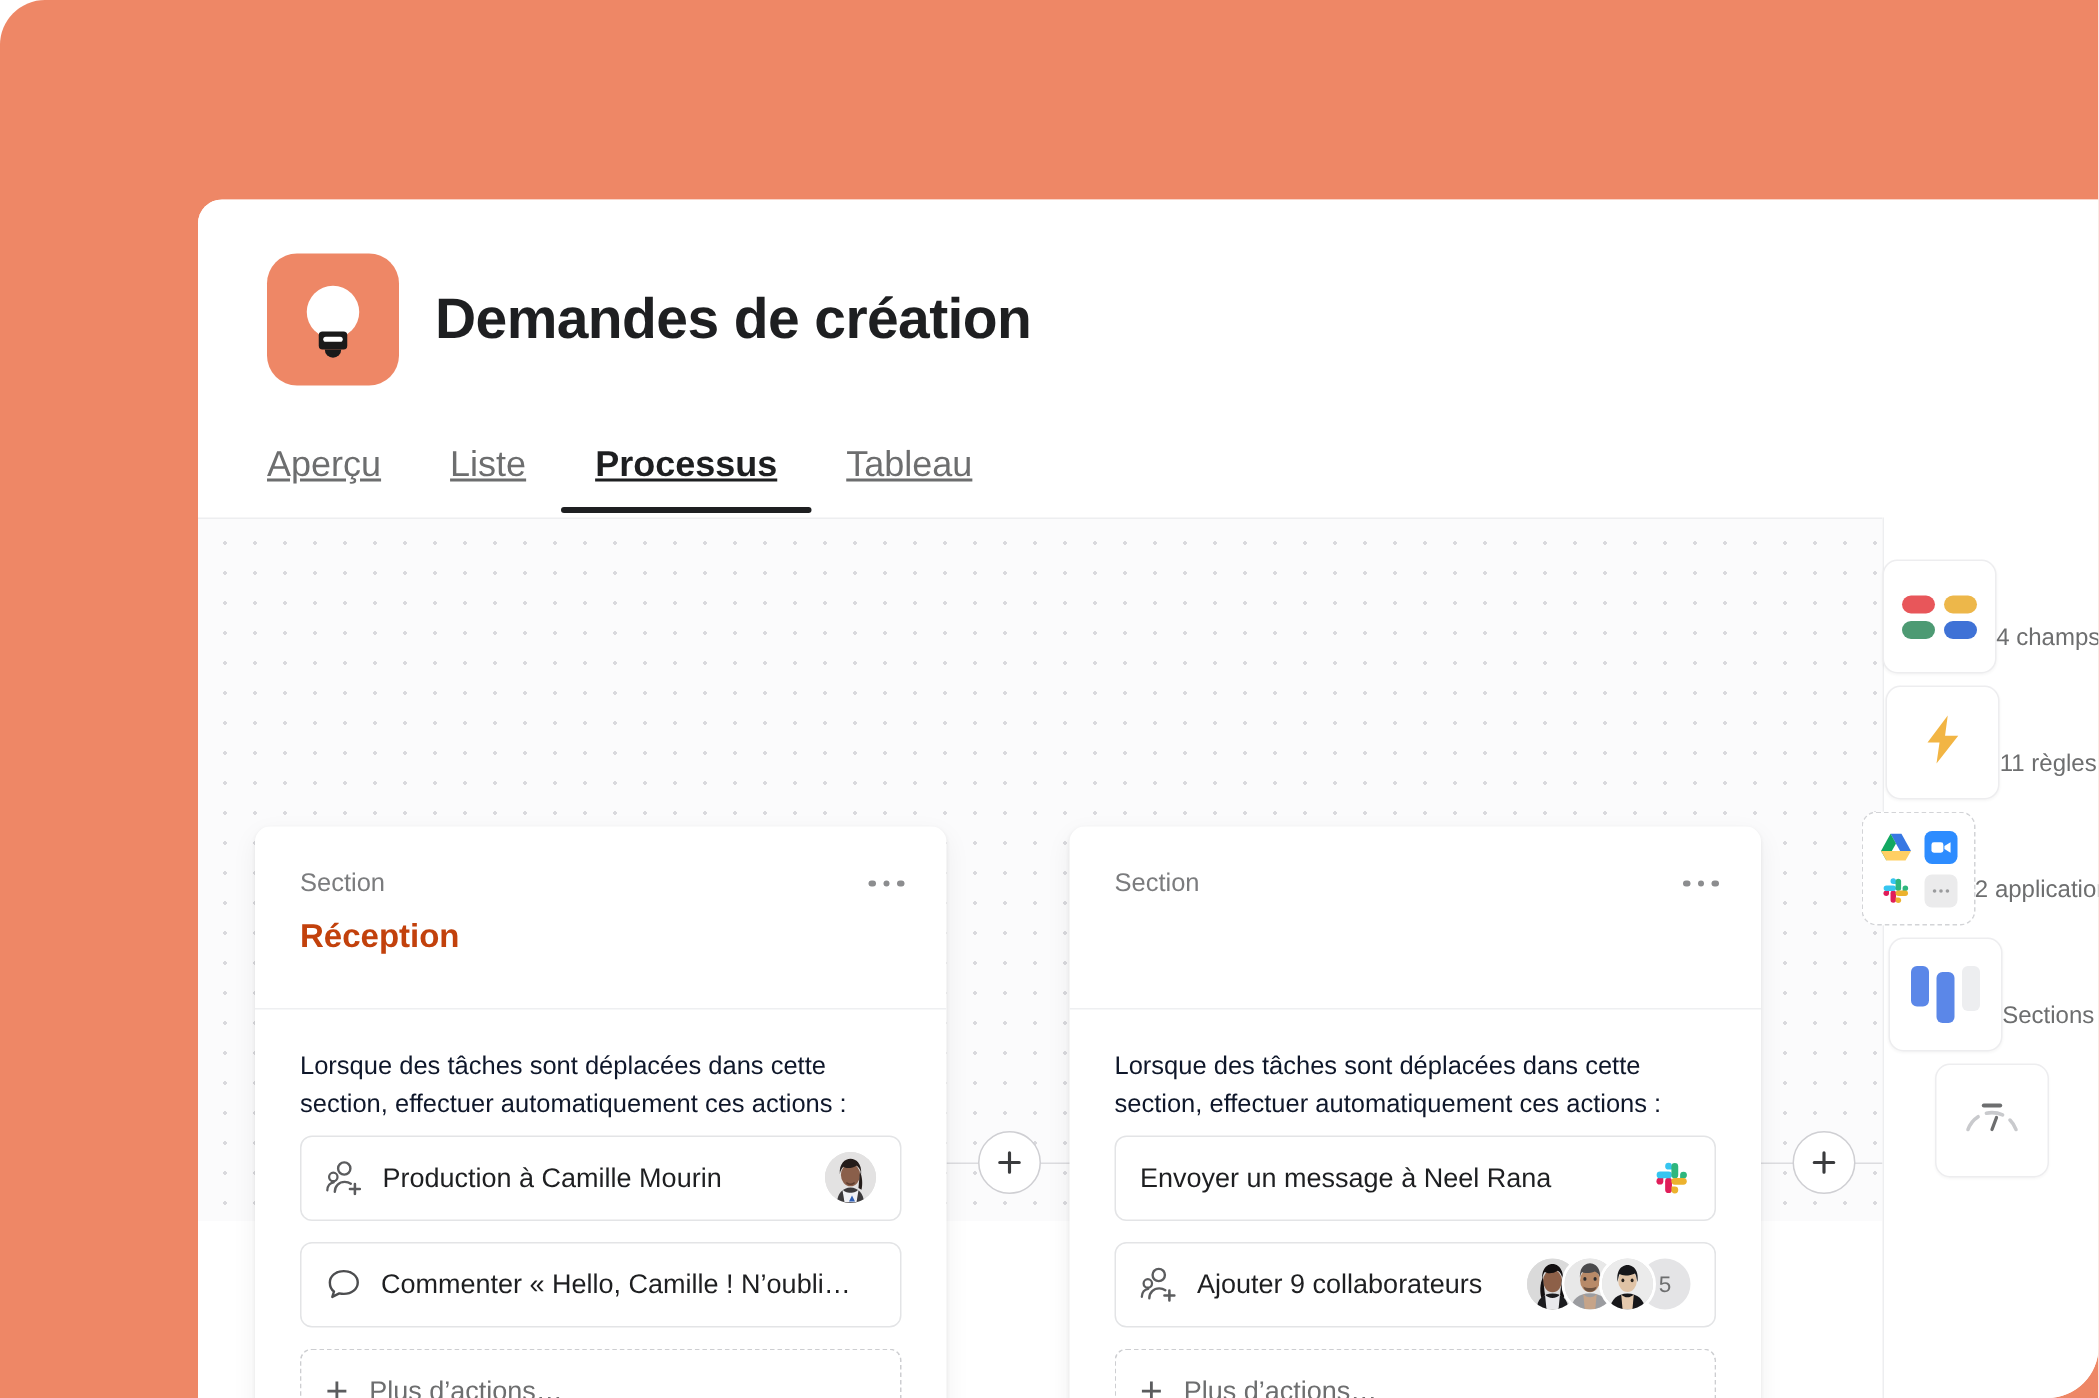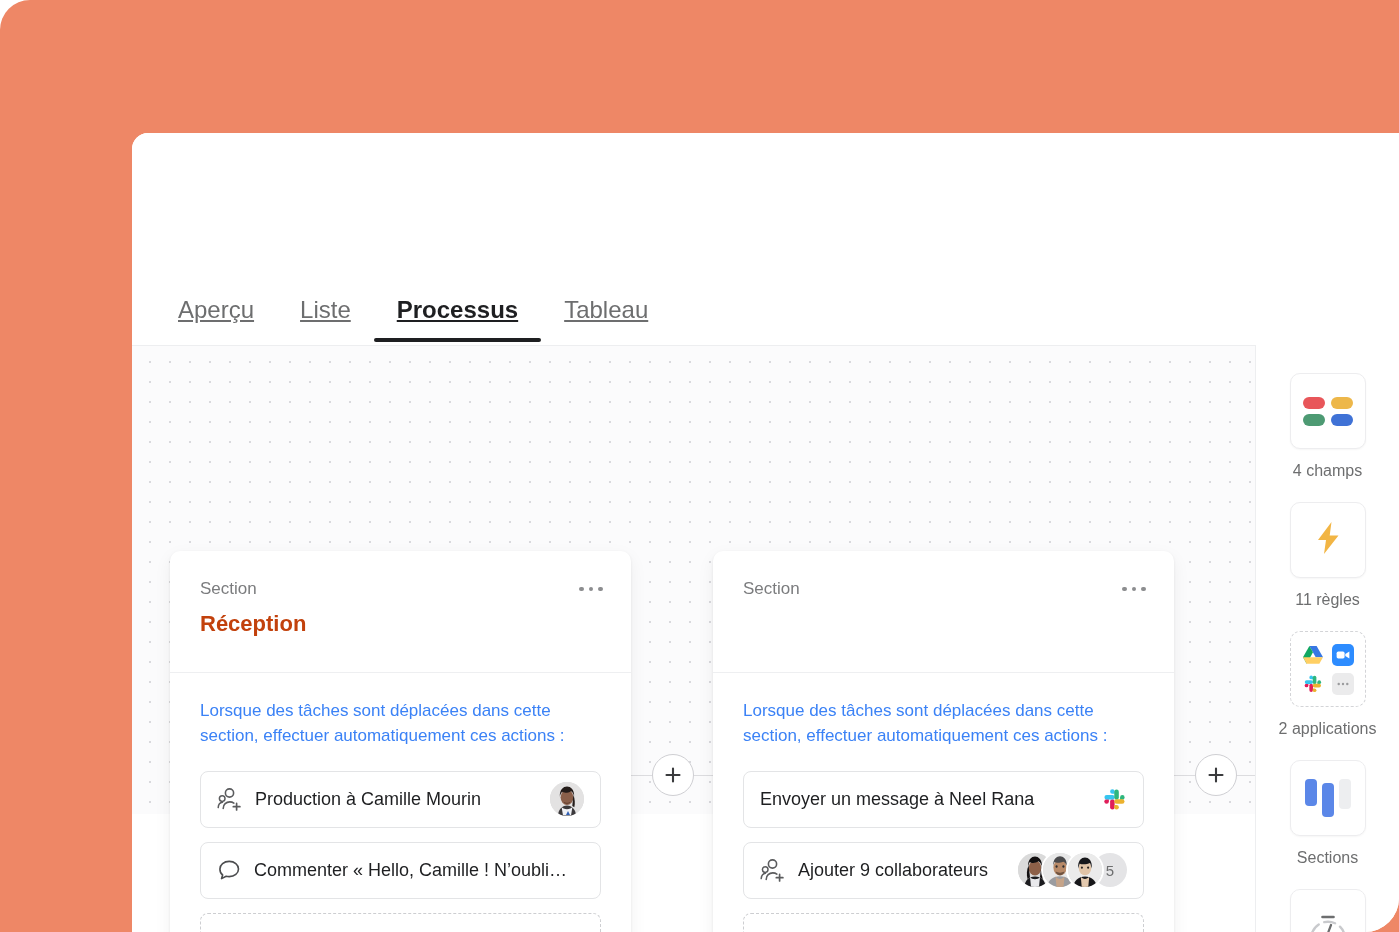--- a/index.html
+++ b/index.html
@@ -157,22 +157,22 @@
     cursor: pointer;
   }
   .card-menu i {
     width: 4.5px; height: 4.5px; border-radius: 50%;
     background: #8c8d8f; display: block;
   }
   .card-body { padding: 26px 30px 28px 30px; }
   .card-desc {
     font-size: 17px;
     line-height: 1.47;
-    color: #3b82f6;
-    margin-bottom: 22px;
+    color: #0f172a;
+    margin-bottom: 8px;
   }
   .action-pill {
     height: 57px;
     border: 1px solid #e3e4e6;
     border-radius: 8px;
     display: flex; align-items: center;
     padding: 0 16px;
     margin-bottom: 14px;
     background: #fff;
     cursor: pointer;
@@ -224,21 +224,21 @@
   
   #right-rail {
     position: absolute;
     left: 1123px; top: 212px;
     width: 144px; height: 587px;
     background: #ffffff;
     border-left: 1px solid #edeef0;
     padding-top: 28px;
     display: flex; flex-direction: column; align-items: center;
   }
-  .rail-item { display: flex; flex-direction: column; align-items: center; margin-bottom: 8px; }
+  .rail-item { display: flex; flex-direction: row; align-items: flex-end; margin-bottom: 8px; }
   .rail-tile {
     width: 76px; height: 76px;
     border-radius: 10px;
     background: #ffffff;
     border: 1px solid #ededef;
     box-shadow: 0 1px 2px rgba(0,0,0,0.04);
     display: flex; align-items: center; justify-content: center;
     cursor: pointer;
   }
   .rail-tile.dashed { border: 1.5px dashed #d3d4d7; box-shadow: none; }
@@ -259,20 +259,31 @@
 </style>
 </head>
 <body>
 
 <div id="stage">
   <div id="orange-bg"></div>
 
   <div id="app-window">
 
     <div id="header">
+      <div id="project-row">
+        <div id="project-icon">
+          <svg width="50" height="54" viewBox="0 0 50 54" aria-hidden="true">
+            <circle cx="25" cy="22" r="17.5" fill="#ffffff"></circle>
+            <rect x="15.5" y="35" width="19" height="12" rx="2.5" fill="#1a1a1a"></rect>
+            <rect x="18.5" y="38.5" width="13" height="3.4" rx="1.7" fill="#ffffff"></rect>
+            <path d="M19.5 47 h11 a5.5 5.5 0 0 1 -11 0 z" fill="#1a1a1a"></path>
+          </svg>
+        </div>
+        <div id="project-title">Demandes de création</div>
+      </div>
 
       <div id="tabs">
         <div class="tab"><span>Aperçu</span></div>
         <div class="tab"><span>Liste</span></div>
         <div class="tab active"><span>Processus</span></div>
         <div class="tab"><span>Tableau</span></div>
       </div>
     </div>
 
     <div id="canvas">

